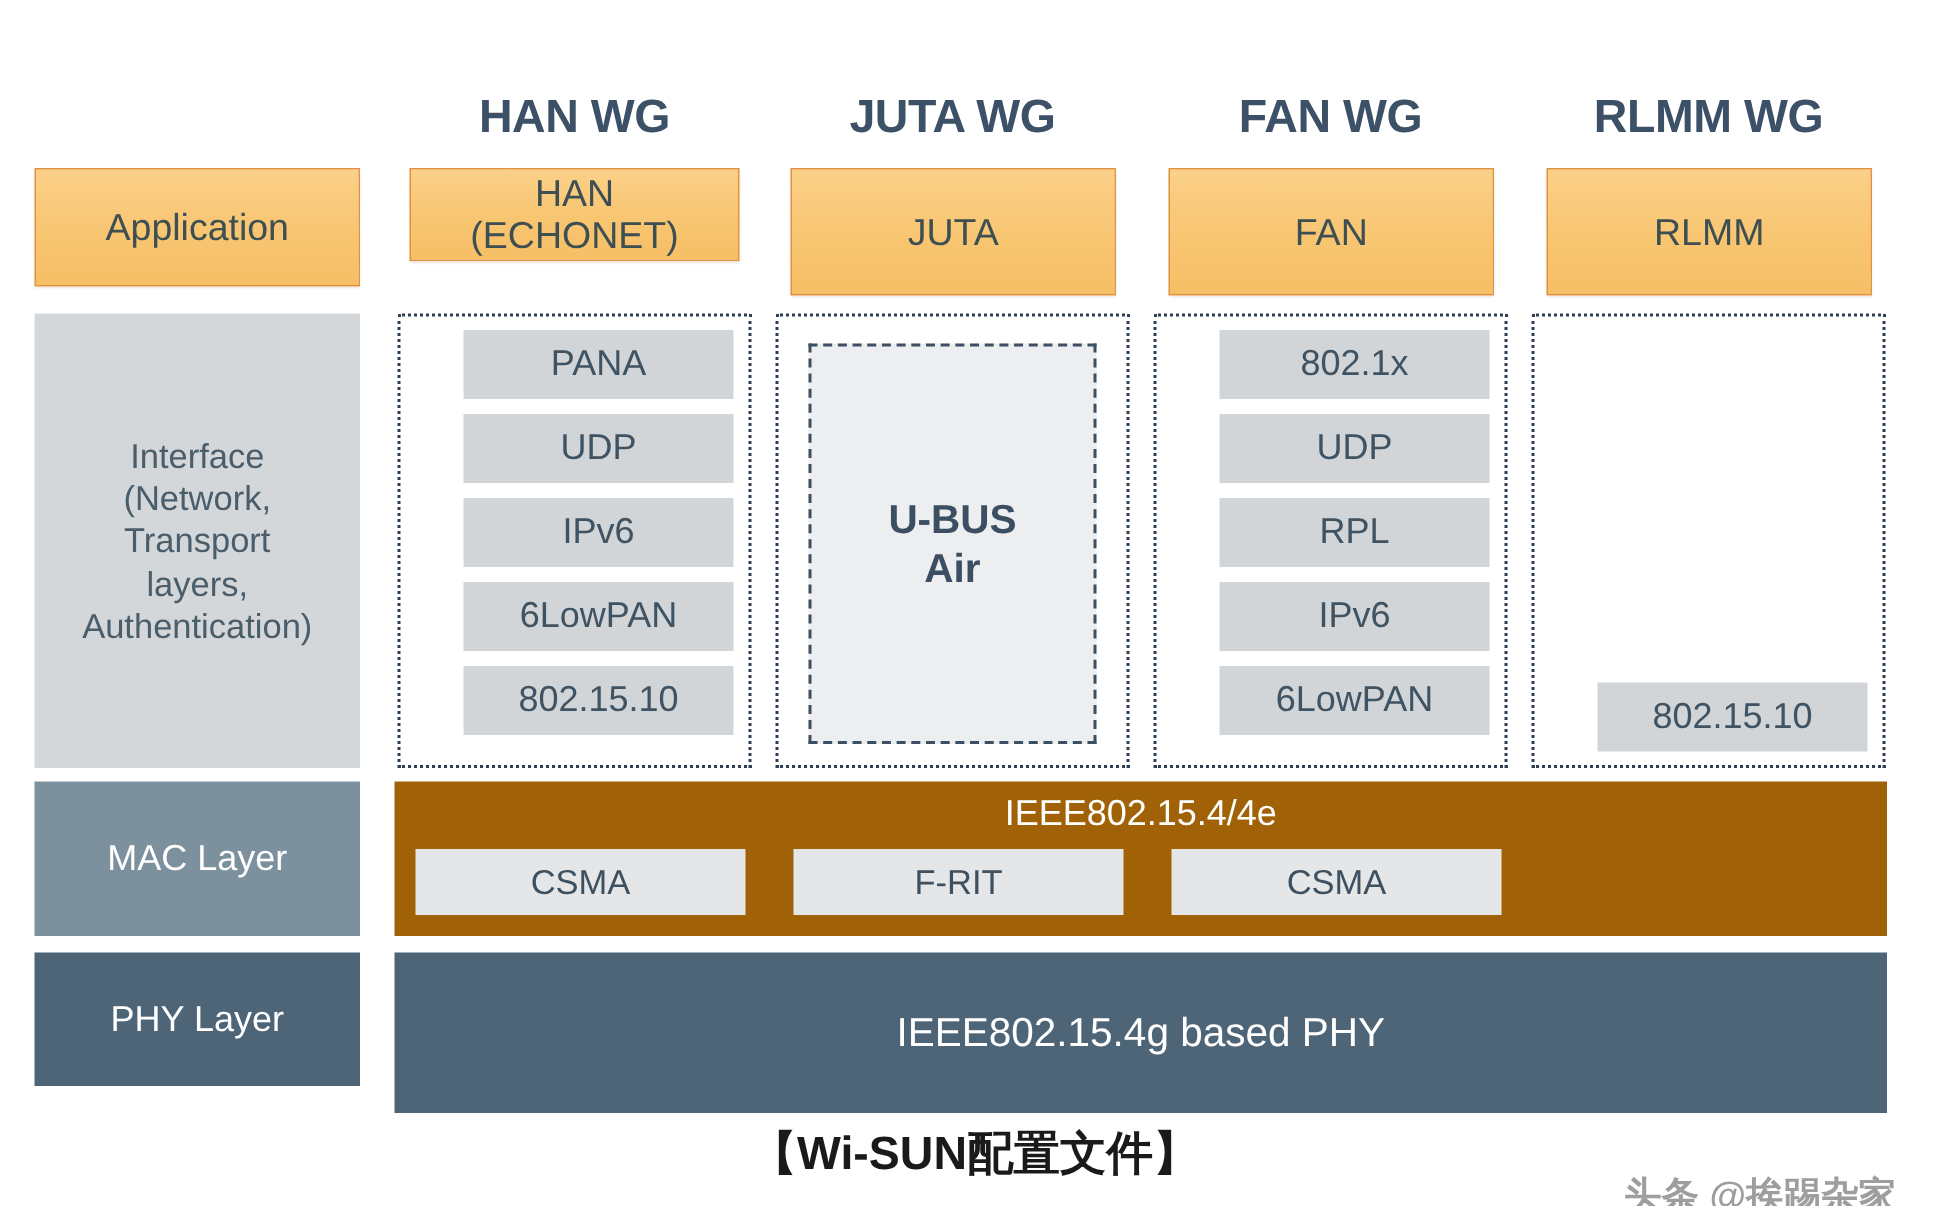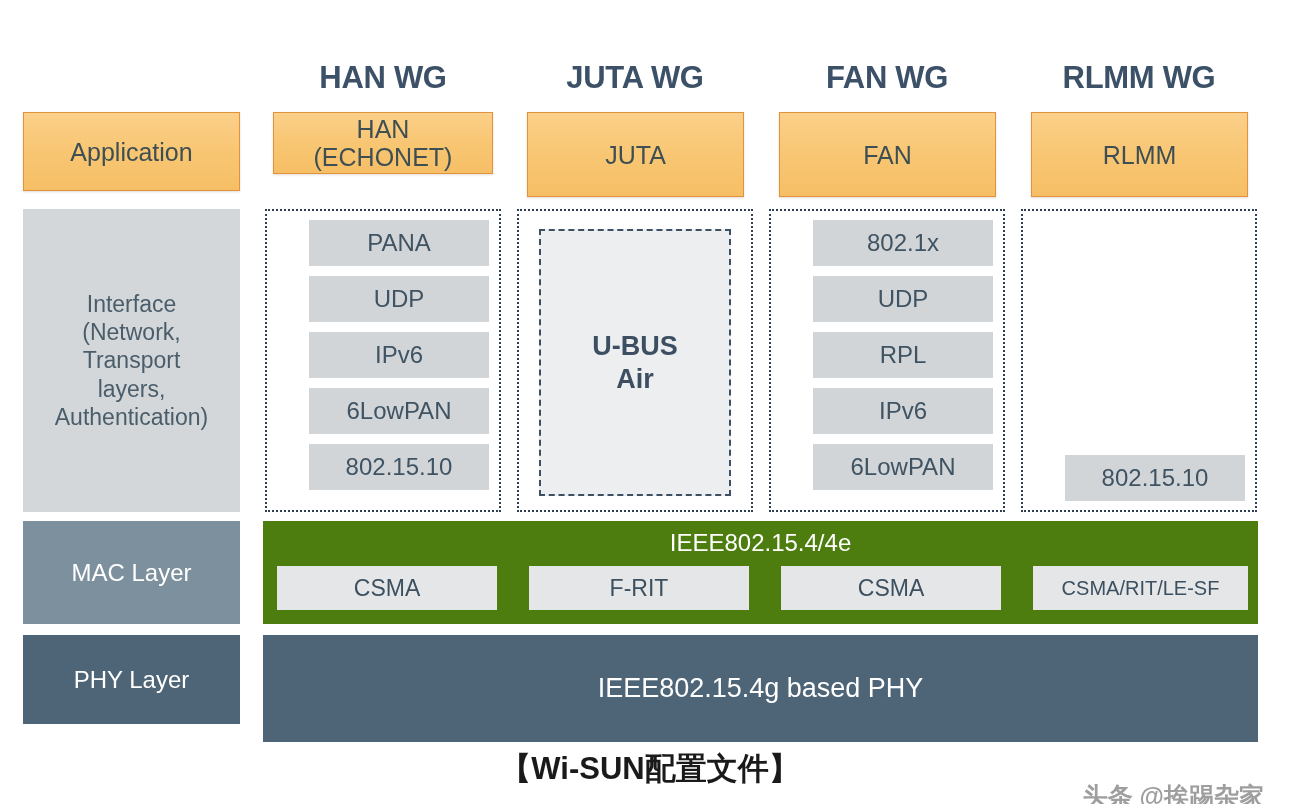--- a/index.html
+++ b/index.html
@@ -123,21 +123,21 @@
     text-align: center;
     line-height: 1.2;
   }
 
   
   .stack-inner.bottom { justify-content: flex-end; }
 
   
   .mac-bar {
     position: absolute;
-    background: #4d7c0f;
+    background: #a16207;
     box-sizing: border-box;
   }
   .mac-bar-title {
     position: absolute;
     left: 0; right: 0;
     top: 8px;
     text-align: center;
     color: #ffffff;
     font-size: 24px;
   }
@@ -269,21 +269,20 @@
 
   <div class="left-box left-mac" style="left:23px; top:489px; width:217px; height:103px;">
     <span>MAC Layer</span>
   </div>
 
   <div class="mac-bar" style="left:263px; top:489px; width:995px; height:103px;">
     <div class="mac-bar-title">IEEE802.15.4/4e</div>
     <div class="mac-sub" style="left:14px; top:45px; width:220px; height:44px;">CSMA</div>
     <div class="mac-sub" style="left:266px; top:45px; width:220px; height:44px;">F-RIT</div>
     <div class="mac-sub" style="left:518px; top:45px; width:220px; height:44px;">CSMA</div>
-    <div class="mac-sub narrow" style="left:770px; top:45px; width:215px; height:44px;">CSMA/RIT/LE-SF</div>
   </div>
 
   <div class="left-box left-phy" style="left:23px; top:603px; width:217px; height:89px;">
     <span>PHY Layer</span>
   </div>
 
   <div class="phy-bar" style="left:263px; top:603px; width:995px; height:107px;">
     <span>IEEE802.15.4g based PHY</span>
   </div>
 

